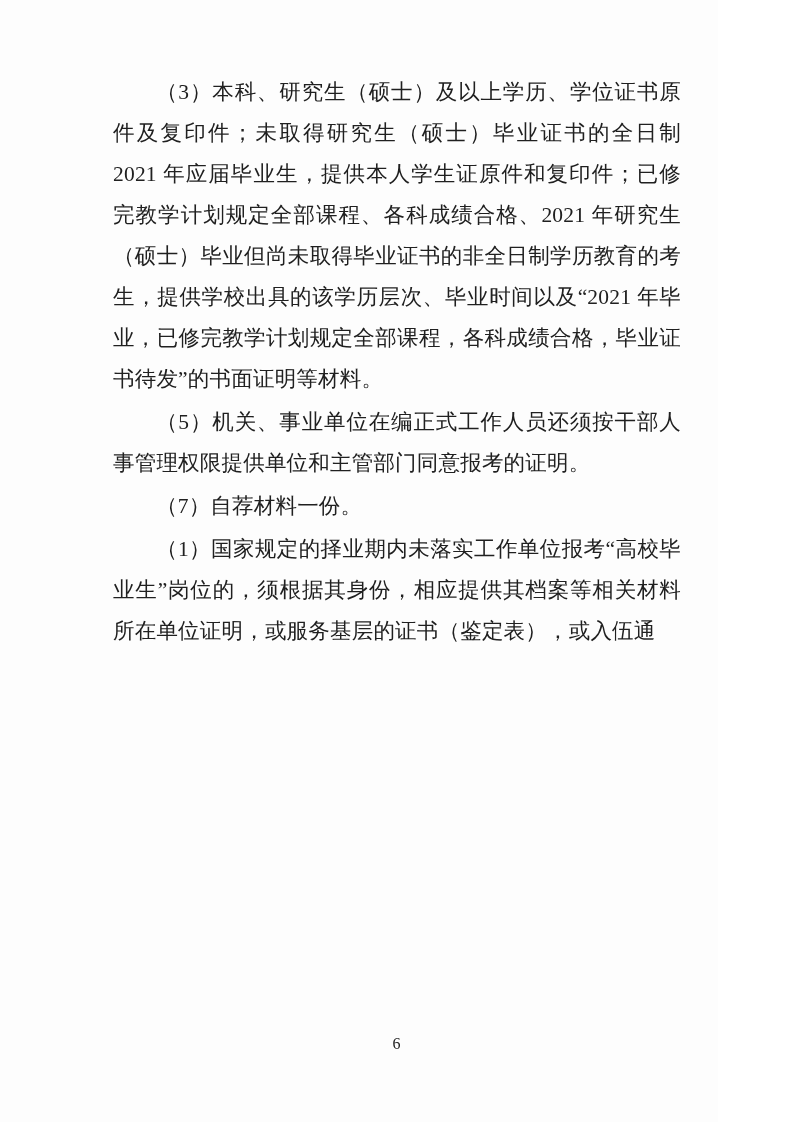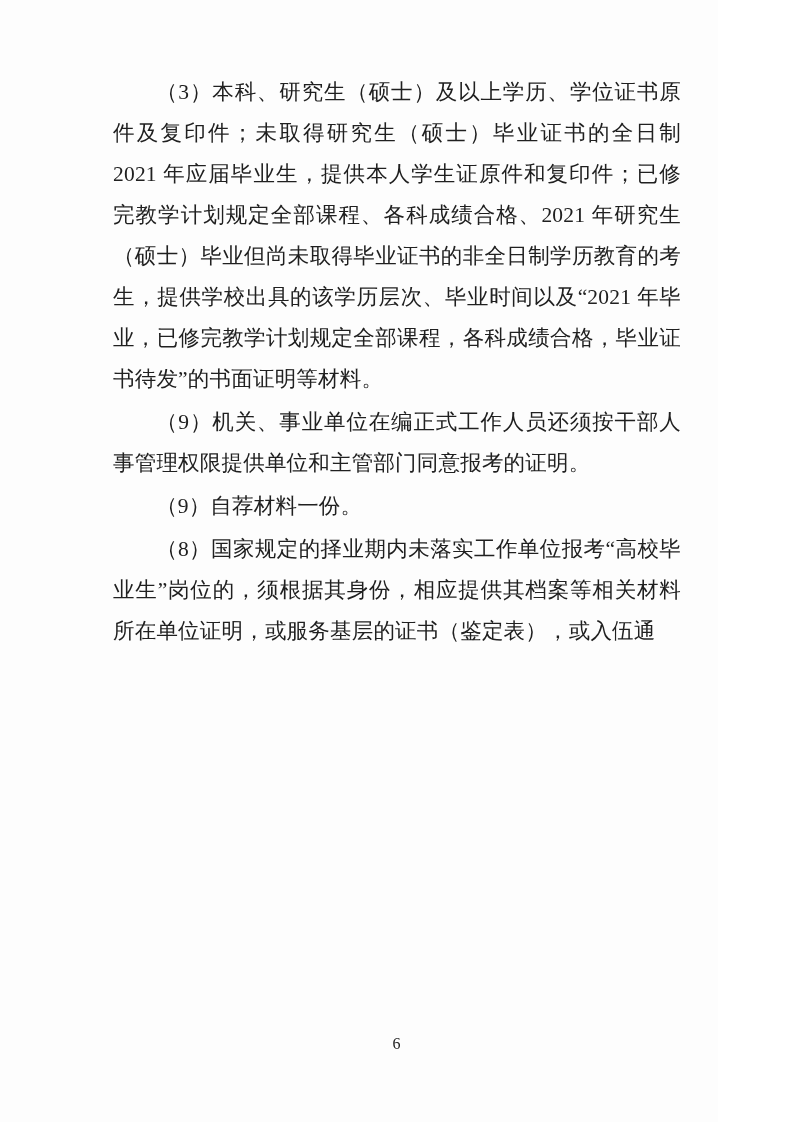--- a/index.html
+++ b/index.html
@@ -50,18 +50,18 @@
     font-family: "Liberation Serif", "DejaVu Serif", serif;
     color: #222;
   }
 </style>
 </head>
 <body>
 
 <div class="page">
   <div class="content">
     <p class="para">（3）本科、研究生（硕士）及以上学历、学位证书原件及复印件；未取得研究生（硕士）毕业证书的全日制 2021 年应届毕业生，提供本人学生证原件和复印件；已修完教学计划规定全部课程、各科成绩合格、2021 年研究生（硕士）毕业但尚未取得毕业证书的非全日制学历教育的考生，提供学校出具的该学历层次、毕业时间以及“2021 年毕业，已修完教学计划规定全部课程，各科成绩合格，毕业证书待发”的书面证明等材料。</p>
-    <p class="para">（9）机关、事业单位在编正式工作人员还须按干部人事管理权限提供单位和主管部门同意报考的证明。</p>
-    <p class="para">（9）自荐材料一份。</p>
-    <p class="para">（8）国家规定的择业期内未落实工作单位报考“高校毕业生”岗位的，须根据其身份，相应提供其档案等相关材料所在单位证明，或服务基层的证书（鉴定表），或入伍通</p>
+    <p class="para">（5）机关、事业单位在编正式工作人员还须按干部人事管理权限提供单位和主管部门同意报考的证明。</p>
+    <p class="para">（7）自荐材料一份。</p>
+    <p class="para">（1）国家规定的择业期内未落实工作单位报考“高校毕业生”岗位的，须根据其身份，相应提供其档案等相关材料所在单位证明，或服务基层的证书（鉴定表），或入伍通</p>
   </div>
   <div class="page-number">6</div>
 </div>
 
 </body></html>

